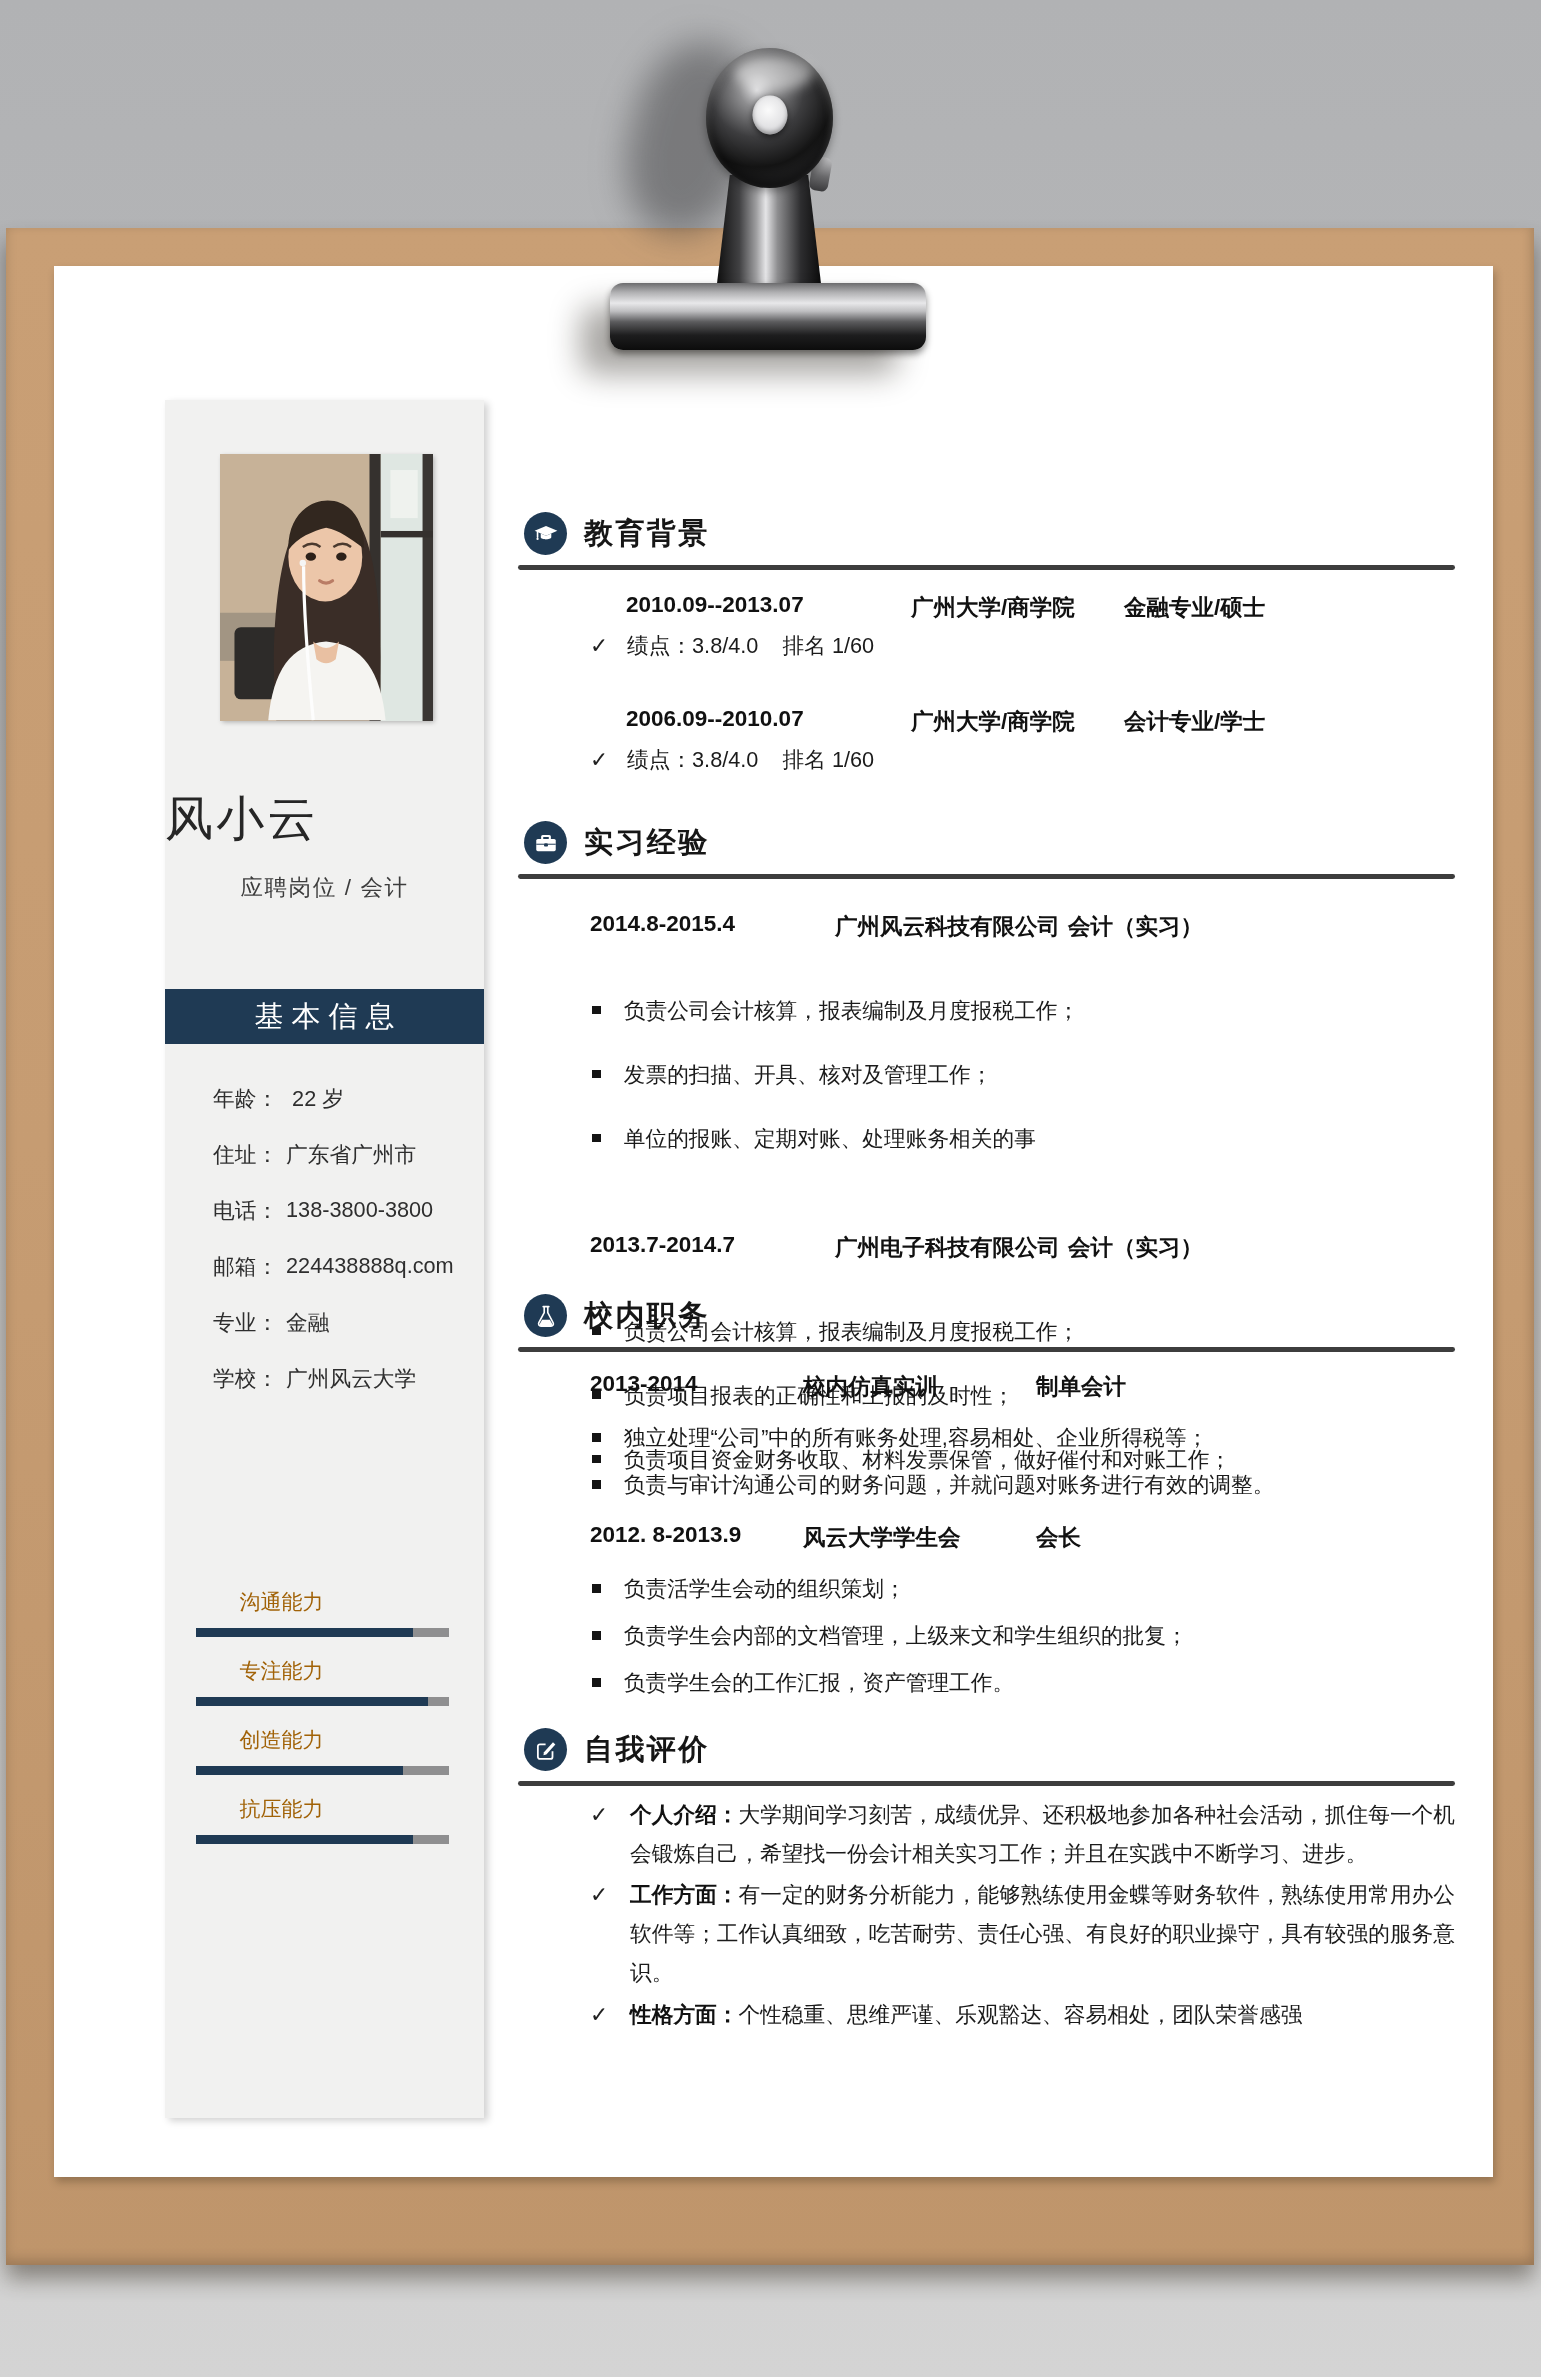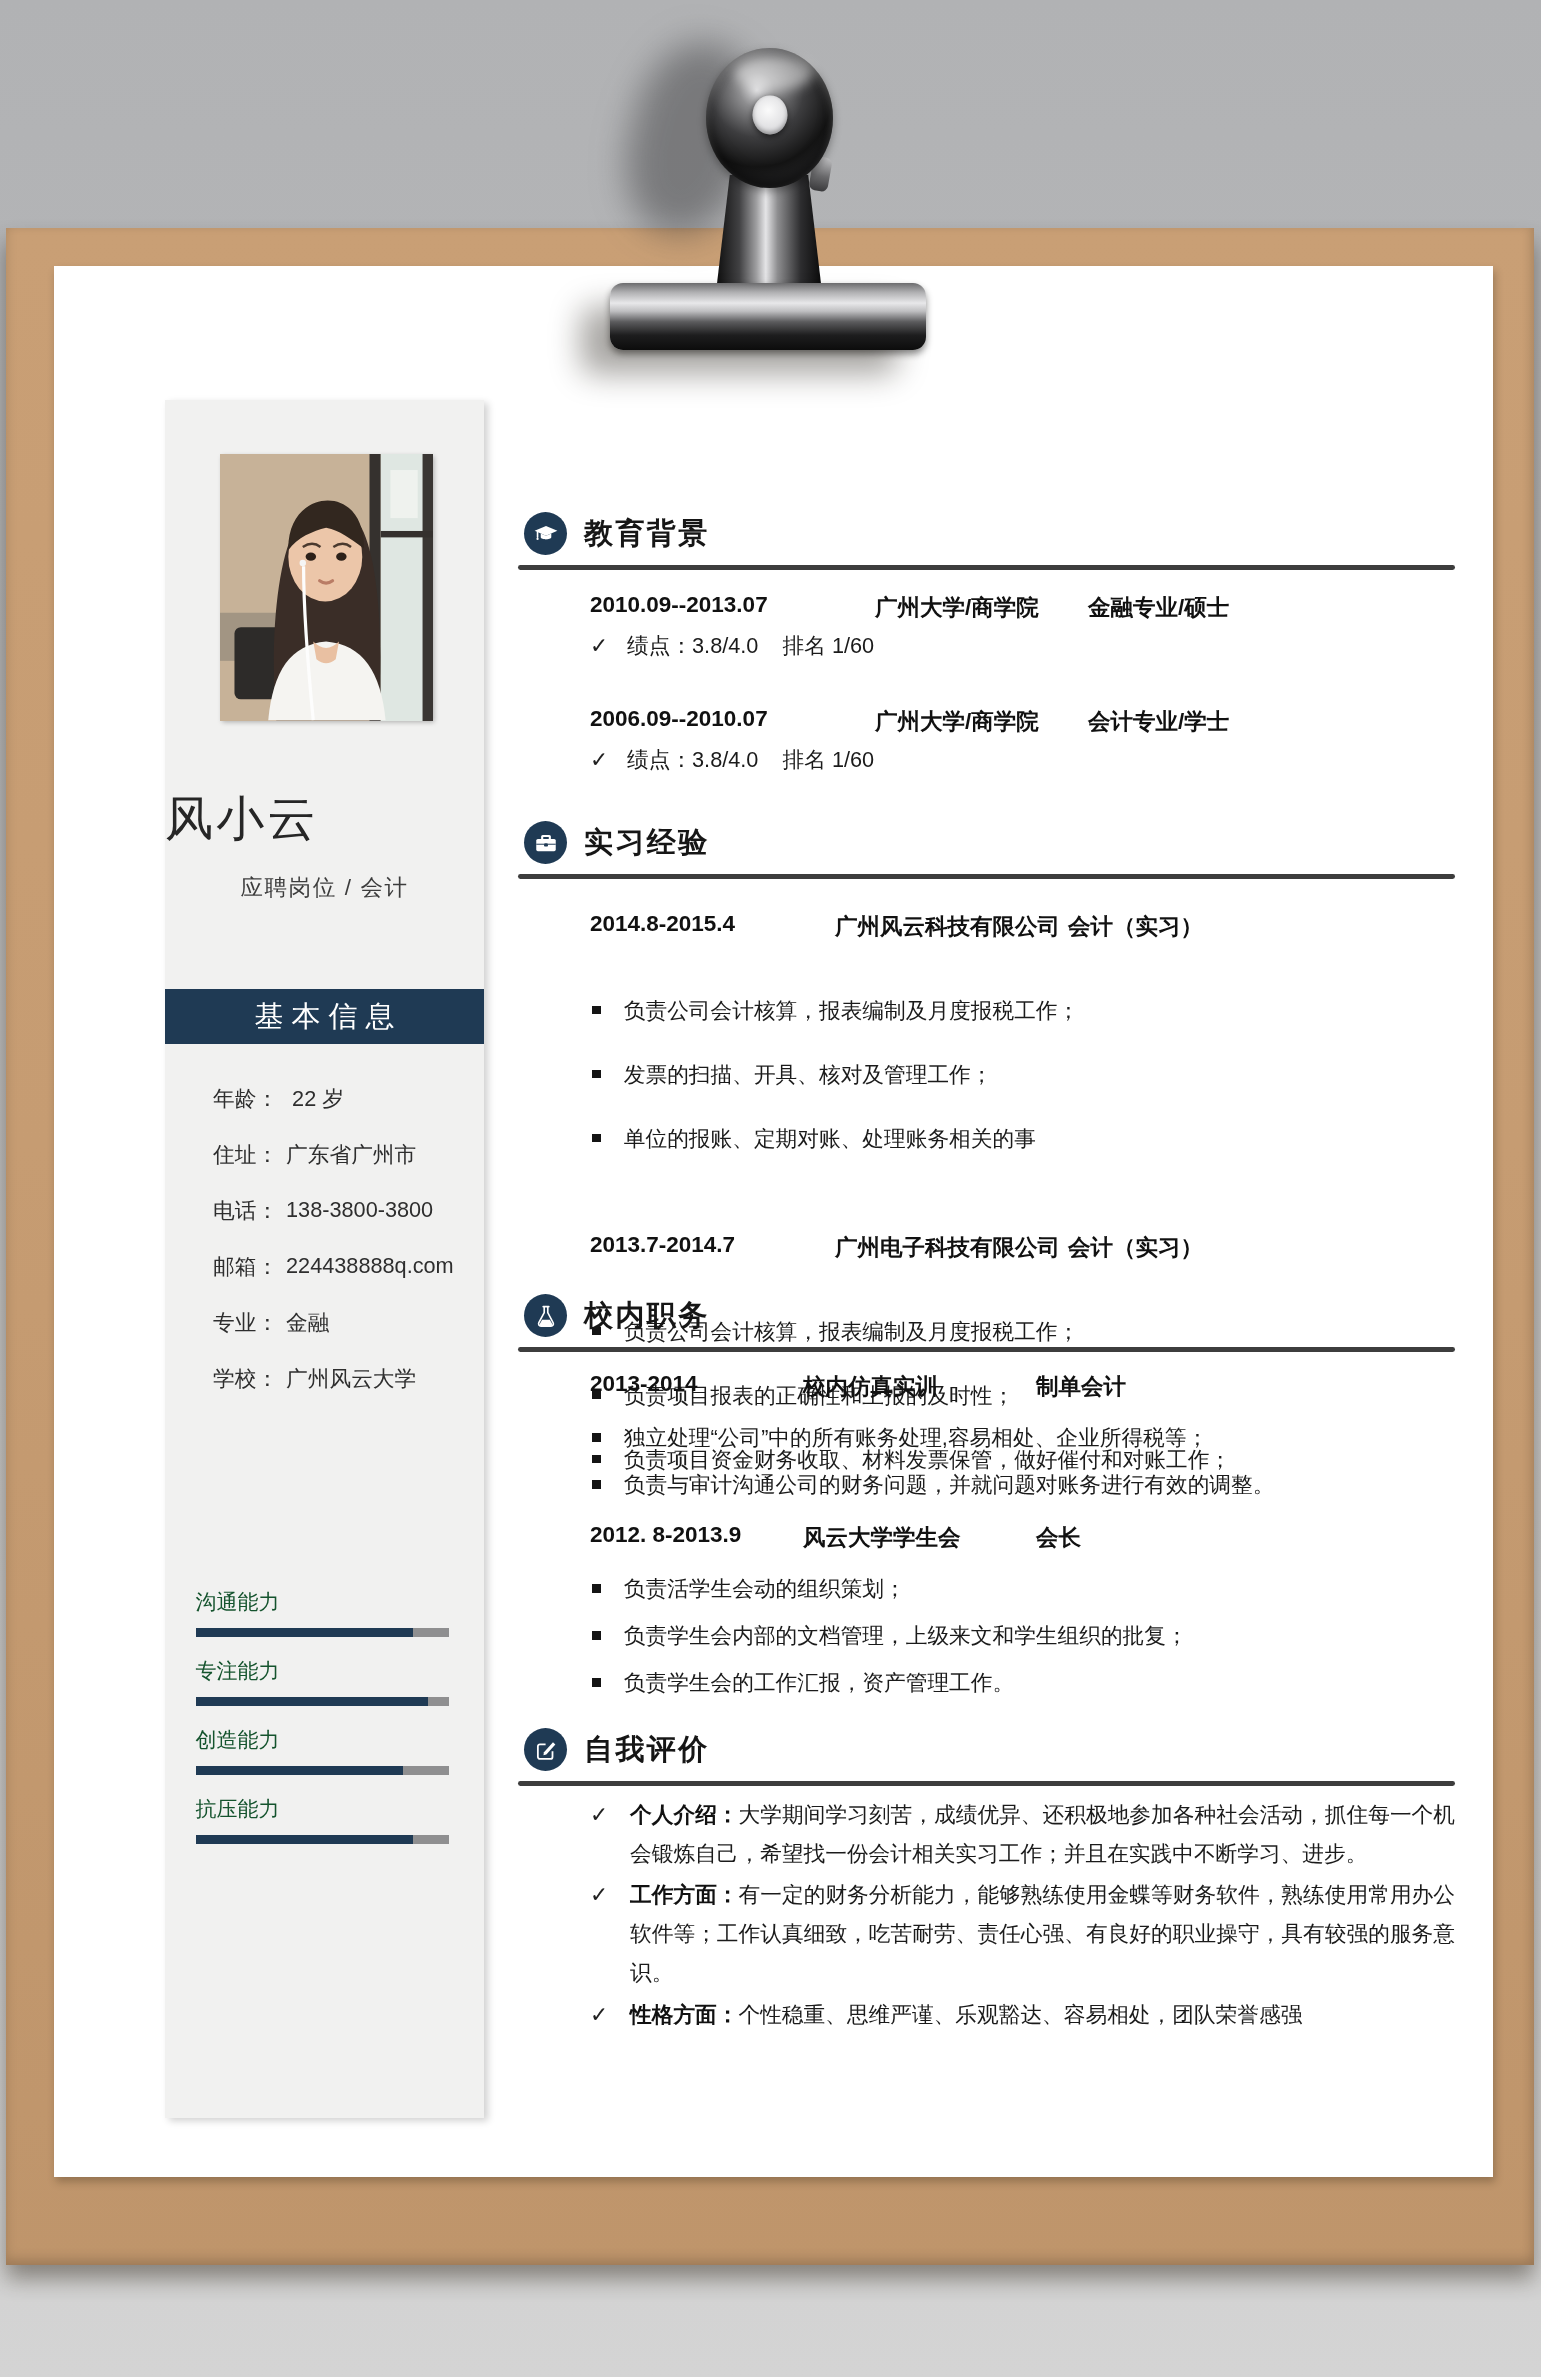--- a/index.html
+++ b/index.html
@@ -48,33 +48,33 @@
   .side-subtitle{position:absolute;left:0;top:472px;width:100%;text-align:center;font-size:22.5px;color:#3c3c3c;letter-spacing:1.6px;}
   .side-header{position:absolute;left:0;width:100%;height:55px;background:var(--navy);color:#fff;
     display:flex;align-items:center;justify-content:center;font-size:29px;letter-spacing:8px;text-indent:8px;font-family:Liberation Mono, monospace;}
   .bi-header{top:589px;}
   .sk-header{top:1080px;}
   .info-rows{position:absolute;left:48px;top:670px;width:257px;}
   .info-row{height:56px;display:flex;align-items:center;font-size:21.7px;color:#2e2e2e;}
   .info-row .lab{margin-right:8px;white-space:pre-wrap;}
   .info-row .val{white-space:pre-wrap;}
   .skill{position:absolute;left:30.5px;width:253px;}
-  .skill .sk-label{font-size:21px;color:#14532d;}
+  .skill .sk-label{font-size:21px;color:#a16207;margin-left:44px;}
   .skill .track{margin-top:12px;height:8.8px;background:var(--bar-gray);}
   .skill .fill{height:100%;background:var(--navy);}
   
   .sec{position:absolute;left:464px;width:937px;}
   .sec-head{position:relative;height:58px;}
   .sec-icon{position:absolute;left:6.4px;top:0;width:43px;height:43px;border-radius:50%;background:var(--navy);
     display:flex;align-items:center;justify-content:center;}
   .sec-icon svg{width:26px;height:26px;}
   .sec-title{position:absolute;left:66px;top:2.4px;font-size:29px;font-weight:700;color:#161616;letter-spacing:2.4px;}
   .sec-rule{position:absolute;left:0;top:53px;width:100%;height:4.8px;background:var(--rule);border-radius:2.4px;}
   .erow{position:absolute;left:72px;right:0;display:grid;font-size:22.5px;font-weight:700;color:#111;}
-  .erow-edu{grid-template-columns:285px 213px auto;}
+  .erow-edu{grid-template-columns:285px 213px auto;margin-left:36px;}
   .erow-int{grid-template-columns:245px 233px auto;}
   .erow-cam{grid-template-columns:213px 233px auto;}
   .check-row{position:absolute;left:72px;right:0;display:flex;align-items:center;font-size:21.7px;color:#1b1b1b;}
   .check-glyph{width:37px;flex:none;font-size:21.7px;color:#222;}
   .check-text{white-space:pre-wrap;}
   .bullets{position:absolute;left:74px;right:0;list-style:none;}
   .bullets li{display:flex;align-items:center;}
   .bullets .sq{width:8.8px;height:8.8px;background:#141414;margin-right:23px;flex:none;}
   .bullets .btext{font-size:21.7px;color:#1b1b1b;white-space:pre-wrap;}
   .b80 li{height:64px;}

